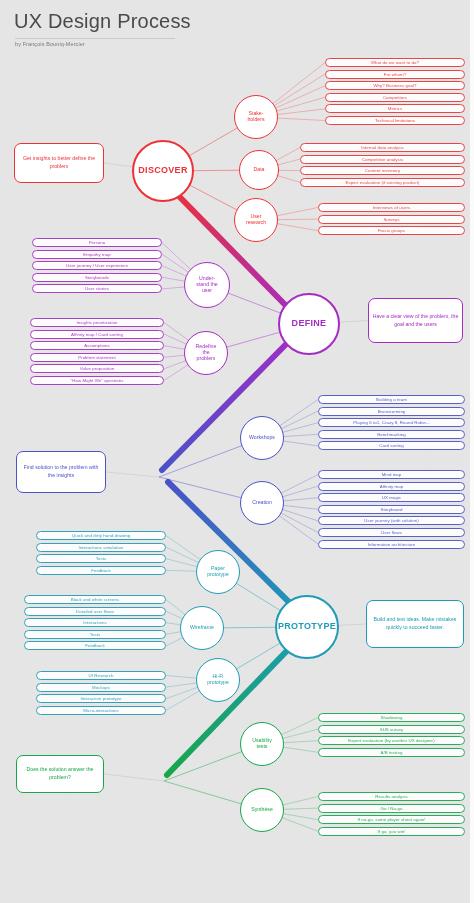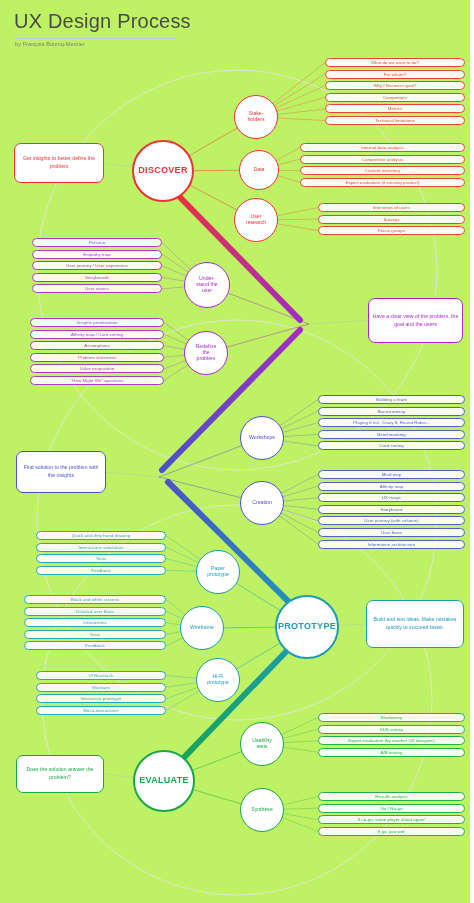--- a/index.html
+++ b/index.html
@@ -1,17 +1,17 @@
 <!DOCTYPE html>
 <html><head>
 <meta charset="utf-8">
 <style>
   html,body{margin:0;padding:0;background:#fbfbfb;}
   body{font-family:"Liberation Sans",sans-serif;}
-  #stage{position:relative;width:470px;height:903px;background:#bef264;overflow:hidden;text-decoration:underline;}
+  #stage{position:relative;width:470px;height:903px;background:#e5e5e5;overflow:hidden;text-decoration:underline;}
   #bgsvg,#linksvg{position:absolute;left:0;top:0;width:474px;height:903px;}
   #bgsvg{z-index:0;}
   #linksvg{z-index:1;}
   .layer{position:absolute;left:0;top:0;width:474px;height:903px;z-index:3;}
 
   .title{position:absolute;left:14px;top:10px;font-size:20px;color:#4a4a4a;letter-spacing:.2px;font-weight:400;}
   .rule{position:absolute;left:15px;top:38px;width:160px;height:1px;background:#c9c9c9;}
   .byline{position:absolute;left:15px;top:41px;font-size:5.5px;color:#7a7a7a;letter-spacing:.1px;}
 
   .pill{position:absolute;height:9px;border-radius:5px;border:0.7px solid;background:#fff;
@@ -191,20 +191,23 @@
       </div>
       <div class="pill" style="left: 318px; top: 203px; width: 147px; border-color: rgb(237, 50, 55); color: rgb(237, 50, 55); opacity: 0.9;">
         <span>Interviews of users</span>
       </div>
       <div class="pill" style="left: 318px; top: 214.6px; width: 147px; border-color: rgb(237, 50, 55); color: rgb(237, 50, 55); opacity: 0.9;">
         <span>Surveys</span>
       </div>
       <div class="pill" style="left: 318px; top: 226.2px; width: 147px; border-color: rgb(237, 50, 55); color: rgb(237, 50, 55); opacity: 0.9;">
         <span>Focus groups</span>
       </div>
+      <div class="node major" style="left: 278px; top: 293px; width: 62px; height: 62px; border-color: rgb(165, 43, 196); color: rgb(165, 43, 196);">
+        <span>DEFINE</span>
+      </div>
       <div class="callout" style="left: 368px; top: 298px; width: 95px; height: 45px; border-color: rgb(165, 43, 196); color: rgb(165, 43, 196);">
         <span>Have a clear view of the problem, the goal and the users</span>
       </div>
       <div class="node small" style="left: 184px; top: 262px; width: 46px; height: 46px; border-color: rgb(165, 43, 196); color: rgb(165, 43, 196);">
         <span>Under-<br>stand the<br>user</span>
       </div>
       <div class="pill" style="left: 32px; top: 238px; width: 130px; border-color: rgb(165, 43, 196); color: rgb(165, 43, 196); opacity: 0.9;">
         <span>Persona</span>
       </div>
       <div class="pill" style="left: 32px; top: 249.6px; width: 130px; border-color: rgb(165, 43, 196); color: rgb(165, 43, 196); opacity: 0.9;">
@@ -332,23 +335,20 @@
       </div>
       <div class="pill" style="left: 36px; top: 682.6px; width: 130px; border-color: rgb(30, 155, 181); color: rgb(30, 155, 181); opacity: 0.9;">
         <span>Mockups</span>
       </div>
       <div class="pill" style="left: 36px; top: 694.2px; width: 130px; border-color: rgb(30, 155, 181); color: rgb(30, 155, 181); opacity: 0.9;">
         <span>Interactive prototype</span>
       </div>
       <div class="pill" style="left: 36px; top: 705.8px; width: 130px; border-color: rgb(30, 155, 181); color: rgb(30, 155, 181); opacity: 0.9;">
         <span>Micro-interactions</span>
       </div>
-      <div class="node major" style="left: 133px; top: 750px; width: 62px; height: 62px; border-color: rgb(23, 166, 74); color: rgb(23, 166, 74);">
-        <span>EVALUATE</span>
-      </div>
       <div class="callout" style="left: 16px; top: 755px; width: 88px; height: 38px; border-color: rgb(23, 166, 74); color: rgb(23, 166, 74);">
         <span>Does the solution answer the problem?</span>
       </div>
       <div class="node small" style="left: 240px; top: 722px; width: 44px; height: 44px; border-color: rgb(23, 166, 74); color: rgb(23, 166, 74);">
         <span>Usability<br>tests</span>
       </div>
       <div class="pill" style="left: 318px; top: 713px; width: 147px; border-color: rgb(23, 166, 74); color: rgb(23, 166, 74); opacity: 0.9;">
         <span>Shadowing</span>
       </div>
       <div class="pill" style="left: 318px; top: 724.6px; width: 147px; border-color: rgb(23, 166, 74); color: rgb(23, 166, 74); opacity: 0.9;">

